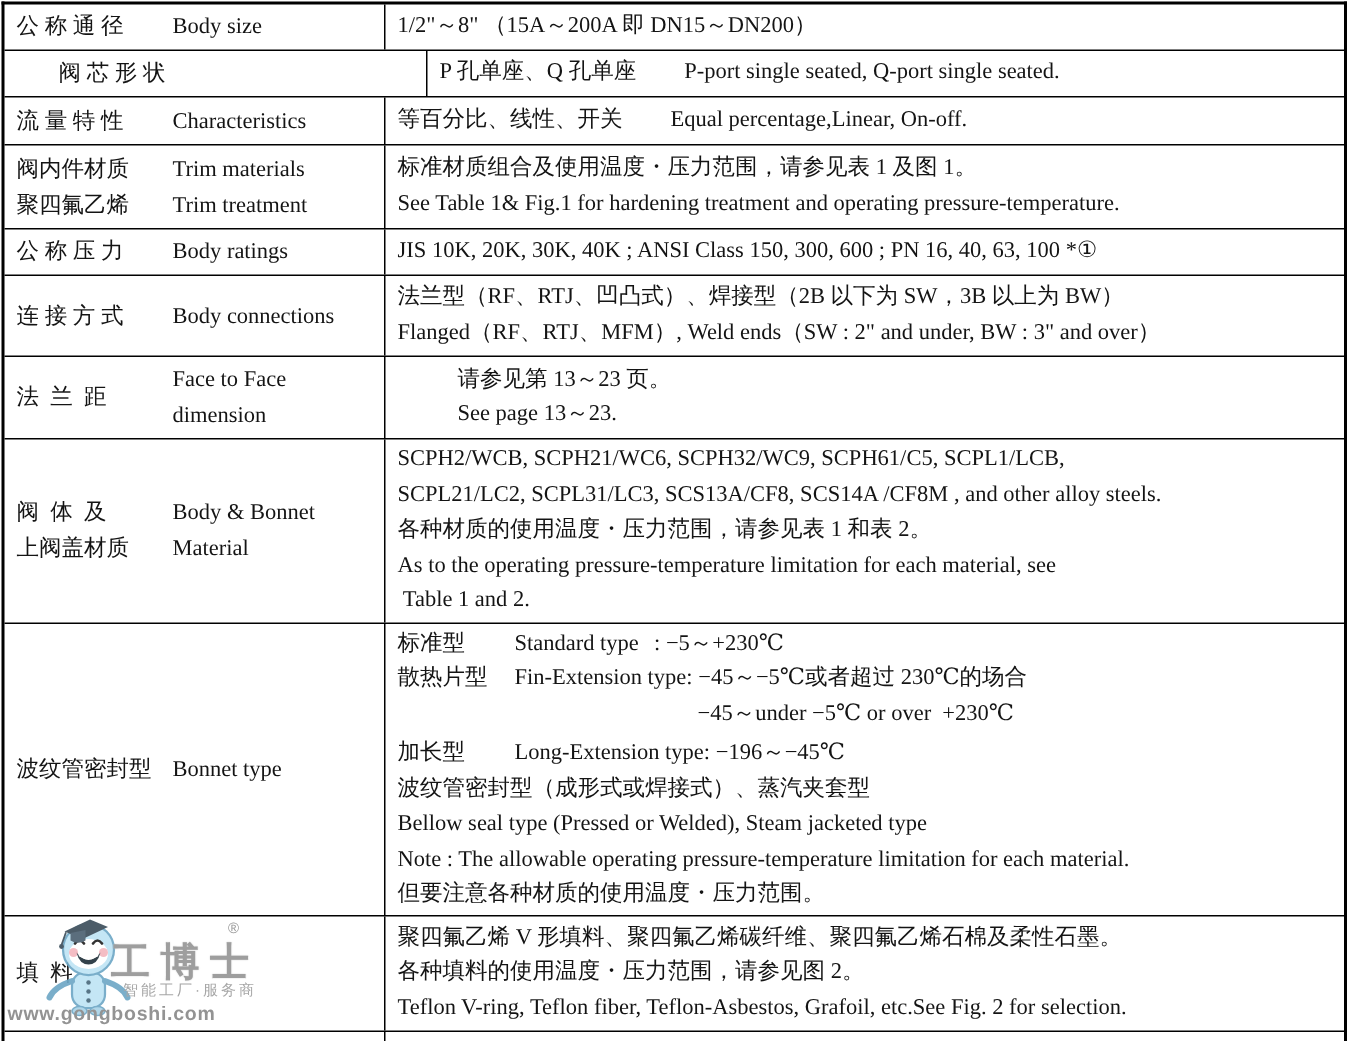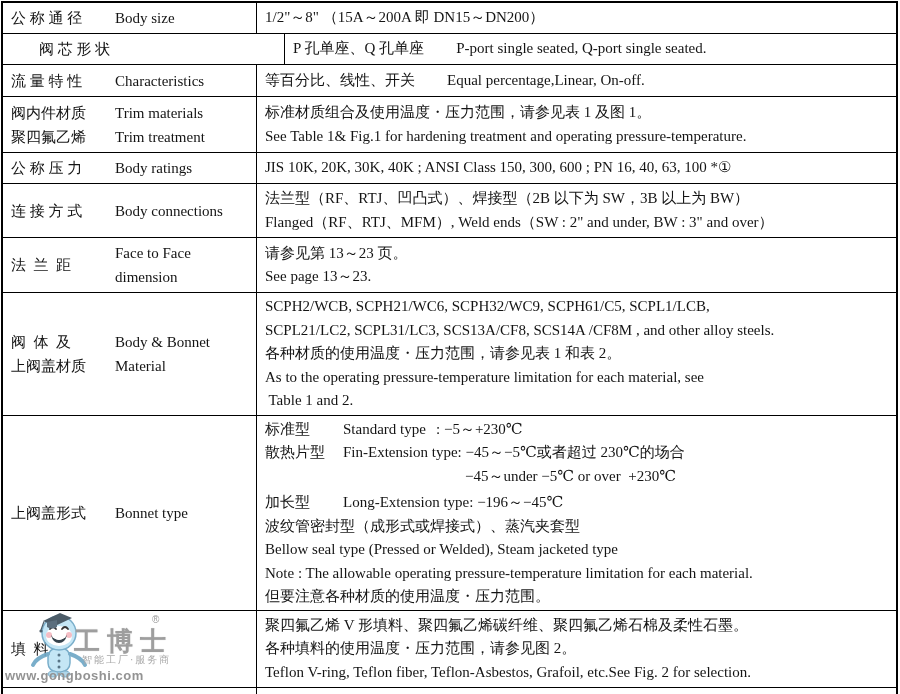--- a/index.html
+++ b/index.html
@@ -133,21 +133,21 @@
         </div>
         <div class="value-cell">
           <div class="vline">
             <span class="seg seg0">法兰型（RF、RTJ、凹凸式）、焊接型（2B 以下为 SW，3B 以上为 BW）</span>
           </div>
           <div class="vline">
             <span class="seg seg0">Flanged（RF、RTJ、MFM）, Weld ends（SW : 2" and under, BW : 3" and over）</span>
           </div>
         </div>
       </div>
-      <div class="row" style="height: 55px;">
+      <div class="row" style="height: 55px; gap: 40px;">
         <div class="label-cell">
           <div class="zh-col">
             <span class="lab">法  兰  距</span>
           </div>
           <div class="en-col">
             <span class="lab">Face to Face</span>
             <span class="lab">dimension</span>
           </div>
         </div>
         <div class="value-cell">
@@ -184,21 +184,21 @@
             <span class="seg seg0">As to the operating pressure-temperature limitation for each material, see</span>
           </div>
           <div class="vline">
             <span class="seg seg0"> Table 1 and 2.</span>
           </div>
         </div>
       </div>
       <div class="row bonnet" style="height: 195px;">
         <div class="label-cell">
           <div class="zh-col">
-            <span class="lab">上阀盖形式</span>
+            <span class="lab">波纹管密封型</span>
           </div>
           <div class="en-col">
             <span class="lab">Bonnet type</span>
           </div>
         </div>
         <div class="value-cell">
           <div class="vline">
             <span class="seg seg0">标准型</span>
             <span class="seg seg1">Standard type</span>
             <span class="seg seg2">: −5～+230℃</span>

